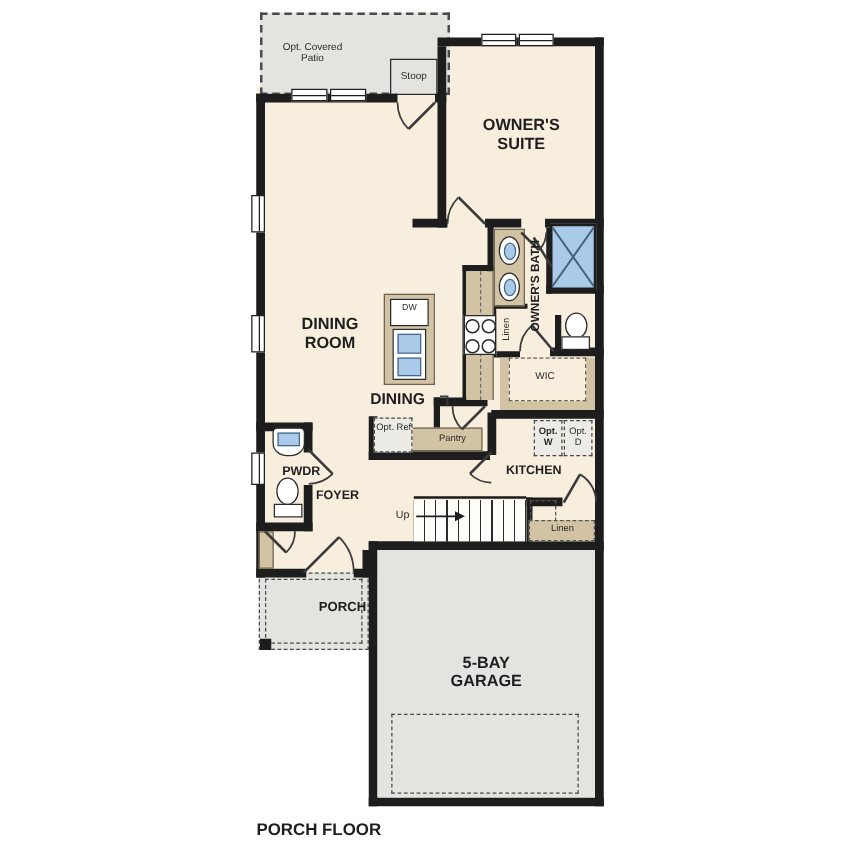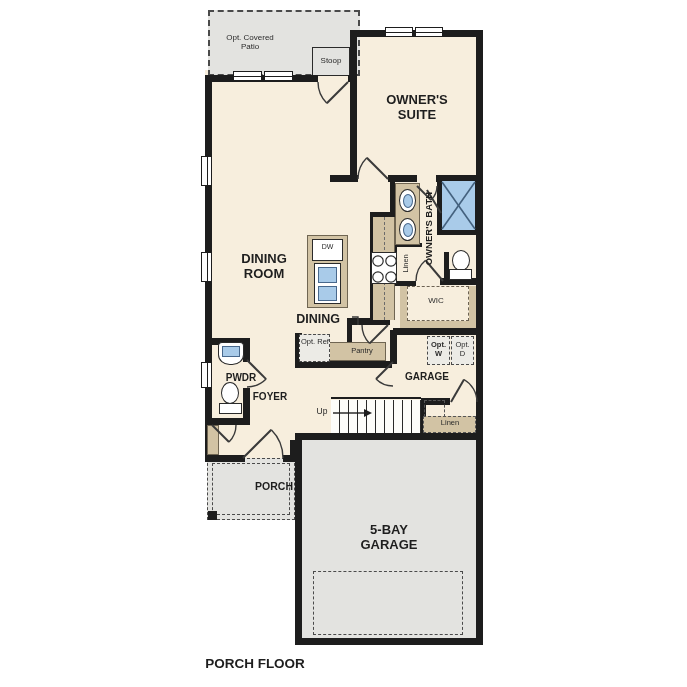--- a/index.html
+++ b/index.html
@@ -171,21 +171,21 @@
     <polygon points="364,409 372,413 364,417" fill="#1e1e1e"></polygon>
   </svg>
 
   <div class="lbl sm" style="left:218px;top:33px;width:64px;font-size:8px;">Opt. Covered Patio</div>
   <div class="lbl sm" style="left:312px;top:56px;width:38px;font-size:8px;">Stoop</div>
   <div class="lbl" style="left:377px;top:92px;width:80px;font-size:13px;">OWNER'S SUITE</div>
   <div class="lbl" style="left:229px;top:251px;width:70px;font-size:13px;">DINING ROOM</div>
   <div class="lbl" style="left:286px;top:312px;width:64px;font-size:12.5px;">DINING</div>
   <div class="lbl" style="left:387px;top:223px;width:84px;font-size:9.5px;transform:rotate(-90deg);">OWNER'S BATH</div>
   <div class="lbl sm" style="left:420px;top:296px;width:32px;font-size:8px;">WIC</div>
-  <div class="lbl" style="left:387px;top:371px;width:80px;font-size:10px;">GARAGE</div>
+  <div class="lbl" style="left:387px;top:371px;width:80px;font-size:10px;">KITCHEN</div>
   <div class="lbl" style="left:208px;top:372px;width:42px;font-size:10px;margin-left:12px;">PWDR</div>
   <div class="lbl" style="left:248px;top:391px;width:44px;font-size:10px;">FOYER</div>
   <div class="lbl" style="left:241px;top:480px;width:52px;font-size:10.5px;text-align:right;">PORCH</div>
   <div class="lbl" style="left:349px;top:522px;width:80px;font-size:13px;">5-BAY GARAGE</div>
   <div class="lbl" style="left:205px;top:656px;width:100px;font-size:13.5px;">PORCH FLOOR</div>
 
   <div class="lbl sm" style="left:313px;top:243px;width:29px;font-size:7px;">DW</div>
   <div class="lbl sm" style="left:340px;top:347px;width:44px;font-size:7.5px;">Pantry</div>
   <div class="lbl sm" style="left:300px;top:338px;width:30px;font-size:7.5px;">Opt. Ref</div>
   <div class="lbl sm" style="left:428px;top:341px;width:21px;font-size:7.5px;font-weight:bold;">Opt. W</div>

